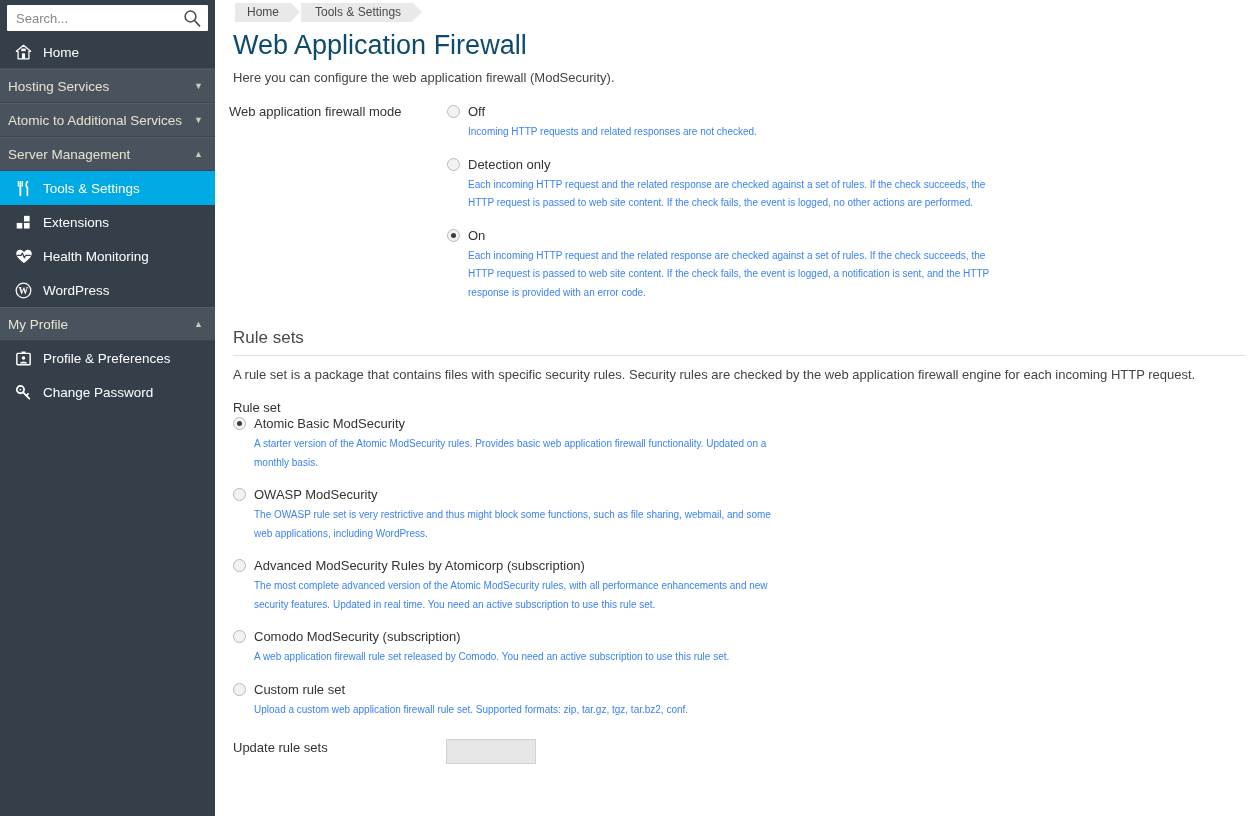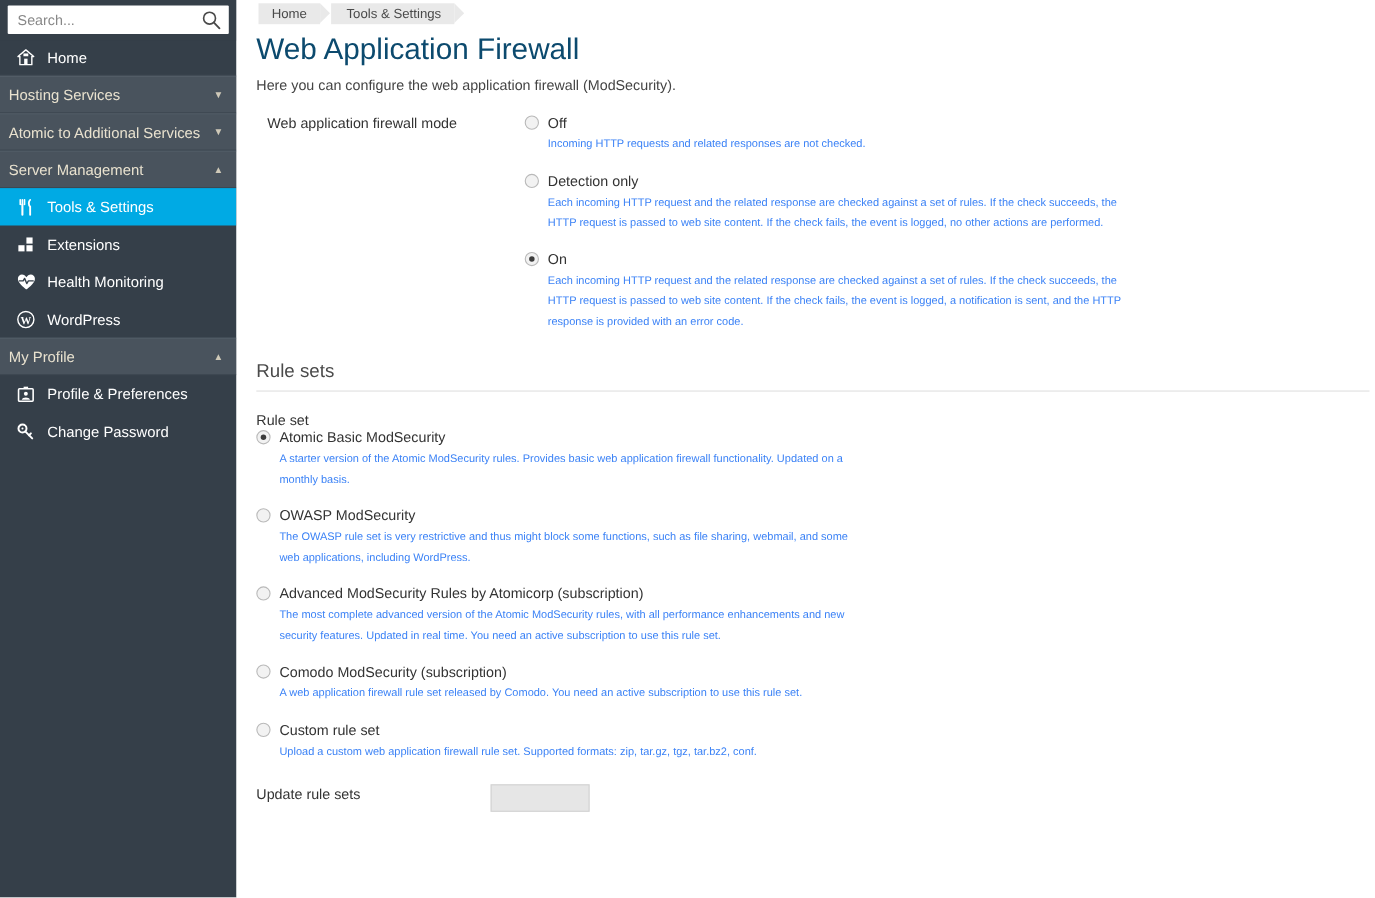--- a/index.html
+++ b/index.html
@@ -375,21 +375,21 @@
   <div class="main">
 
     <div class="breadcrumb" style="margin-left:18px;">
       <span class="crumb">Home</span>
       <span class="crumb">Tools &amp; Settings</span>
     </div>
 
     <h1 class="page-title" style="margin-left:18px;">Web Application Firewall</h1>
     <div class="page-sub" style="margin-left:18px;">Here you can configure the web application firewall (ModSecurity).</div>
 
-    <div class="form-row" style="margin-left:28px;gap:16px;">
+    <div class="form-row" style="margin-left:14px;">
       <div class="form-label">Web application firewall mode</div>
       <div class="form-field">
 
         <div class="radio-opt">
           <label class="radio-line">
             <span class="radio"></span>
             <span class="radio-label">Off</span>
           </label>
           <div class="radio-desc">Incoming HTTP requests and related responses are not checked.</div>
         </div>
@@ -407,20 +407,21 @@
             <span class="radio checked"></span>
             <span class="radio-label">On</span>
           </label>
           <div class="radio-desc">Each incoming HTTP request and the related response are checked against a set of rules. If the check succeeds, the HTTP request is passed to web site content. If the check fails, the event is logged, a notification is sent, and the HTTP response is provided with an error code.</div>
         </div>
 
       </div>
     </div>
 
     <div class="section-head" style="margin-left:18px;">Rule sets</div>
+    <div class="section-desc" style="margin-left:18px;">A rule set is a package that contains files with specific security rules. Security rules are checked by the web application firewall engine for each incoming HTTP request.</div>
 
     <div class="form-row" style="margin-left:18px; margin-top:17px;flex-direction:column;">
       <div class="form-label">Rule set</div>
       <div class="form-field">
 
         <div class="radio-opt">
           <label class="radio-line">
             <span class="radio checked"></span>
             <span class="radio-label">Atomic Basic ModSecurity</span>
           </label>

